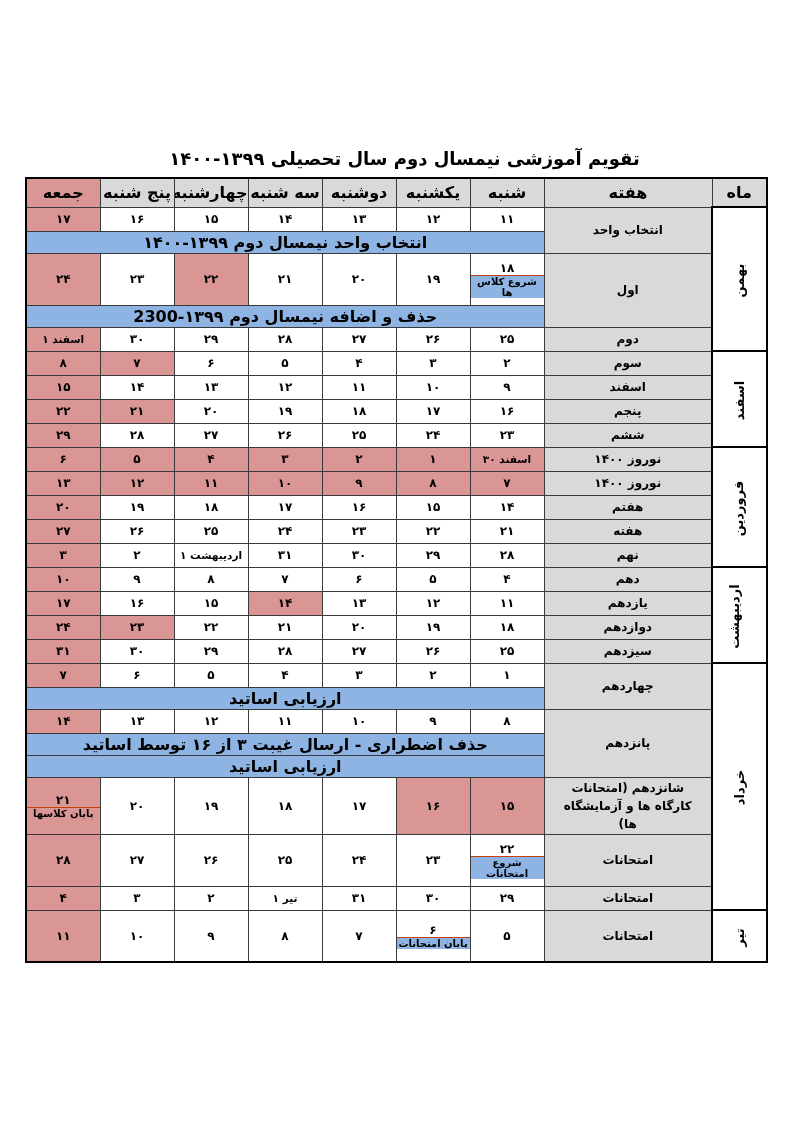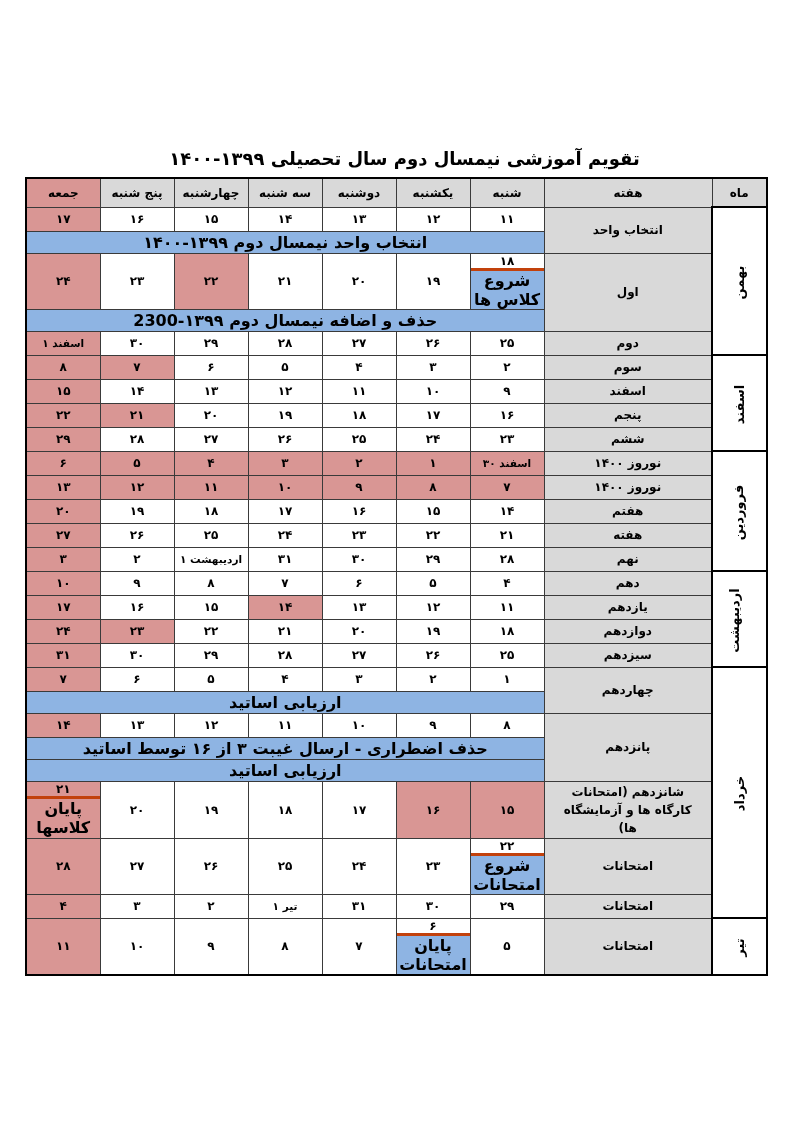--- a/index.html
+++ b/index.html
@@ -14,40 +14,40 @@
     margin:0 0 8px 16px;letter-spacing:-0.2px;
   }
   table.cal{
     direction:rtl;border-collapse:collapse;table-layout:fixed;
     width:741px;margin:0 auto;border:2.5px solid #000;
   }
   .cal th,.cal td{
     border:1px solid #3a3a3a;text-align:center;vertical-align:middle;
     font-weight:bold;padding:0;overflow:hidden;
   }
-  .cal thead th{background:var(--grey);height:27px;font-size:12px;}
+  .cal thead th{background:var(--grey);height:27px;font-size:16px;}
   .cal thead th.fri{background:var(--holiday);}
   td.month{border:2px solid #000;background:#fff;}
   .vspan{display:inline-block;transform:rotate(-90deg);white-space:nowrap;
     font-size:13px;font-weight:bold;}
   td.week{background:var(--grey);font-size:12px;padding:1px 12px;line-height:1.5;}
   td.day{font-size:12px;}
   td.day.txt{font-size:10.5px;}
   .holiday{background:var(--holiday);}
   .fri{border-right:2px solid #000;}
   .thick{border:2.5px solid #000;margin-left:24px;}
   .mb{border-bottom:2.5px solid #000;}
   td.banner{background:var(--banner);font-size:16px;height:21px;line-height:21px;}
   .num-tr{height:24px;}
   .tall{height:52px;}
   .banner-tr{height:21px;}
   td.split{padding:0;}
   td.split .top{height:50%;display:flex;align-items:center;justify-content:center;font-size:12px;}
-  td.split .bot{height:50%;border-top:3px solid #c2410c;display:flex;align-items:center;
-    justify-content:center;font-size:16px;padding:0 1px;}
+  td.split .bot{height:50%;border-top:1px solid #c2410c;display:flex;align-items:center;
+    justify-content:center;font-size:10px;padding:0 1px;}
   td.split .bot.blue{background:var(--banner);}
 </style>
 </head>
 <body>
 
 <div class="page">
   <div class="title" dir="rtl">تقویم آموزشی نیمسال دوم سال تحصیلی ۱۳۹۹-۱۴۰۰</div>
 
   <table class="cal">
     <colgroup>

